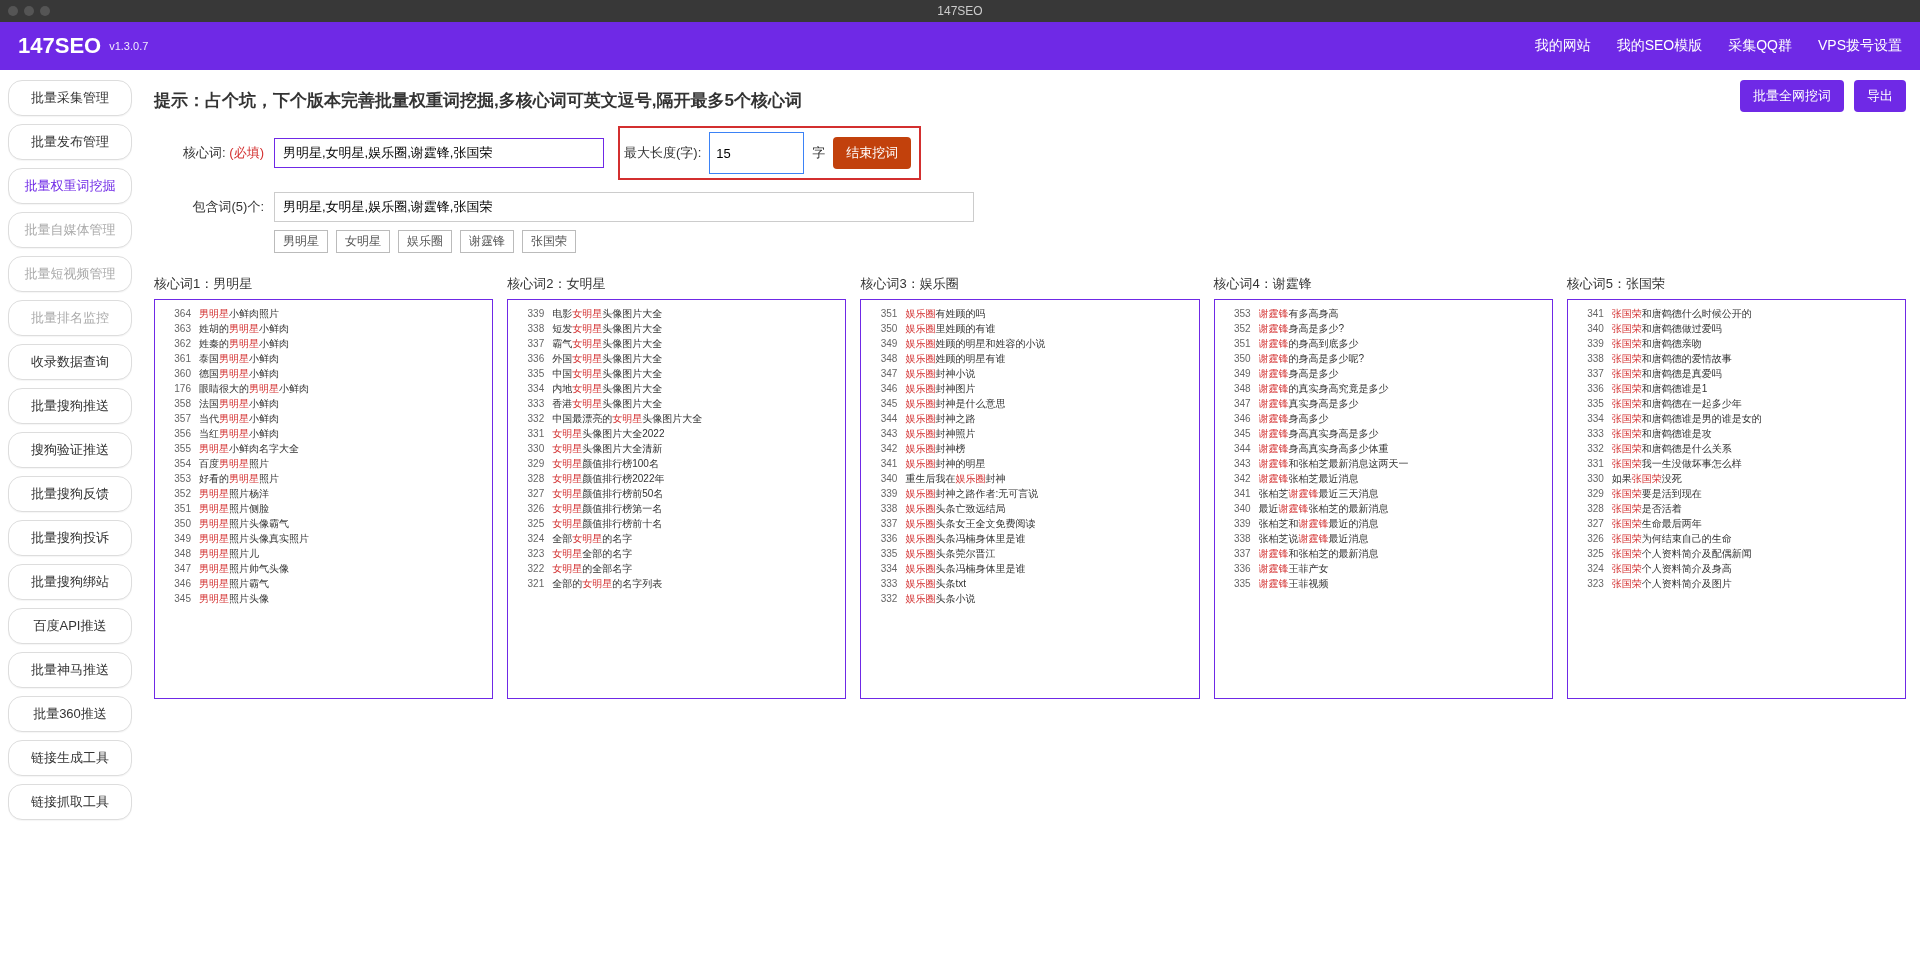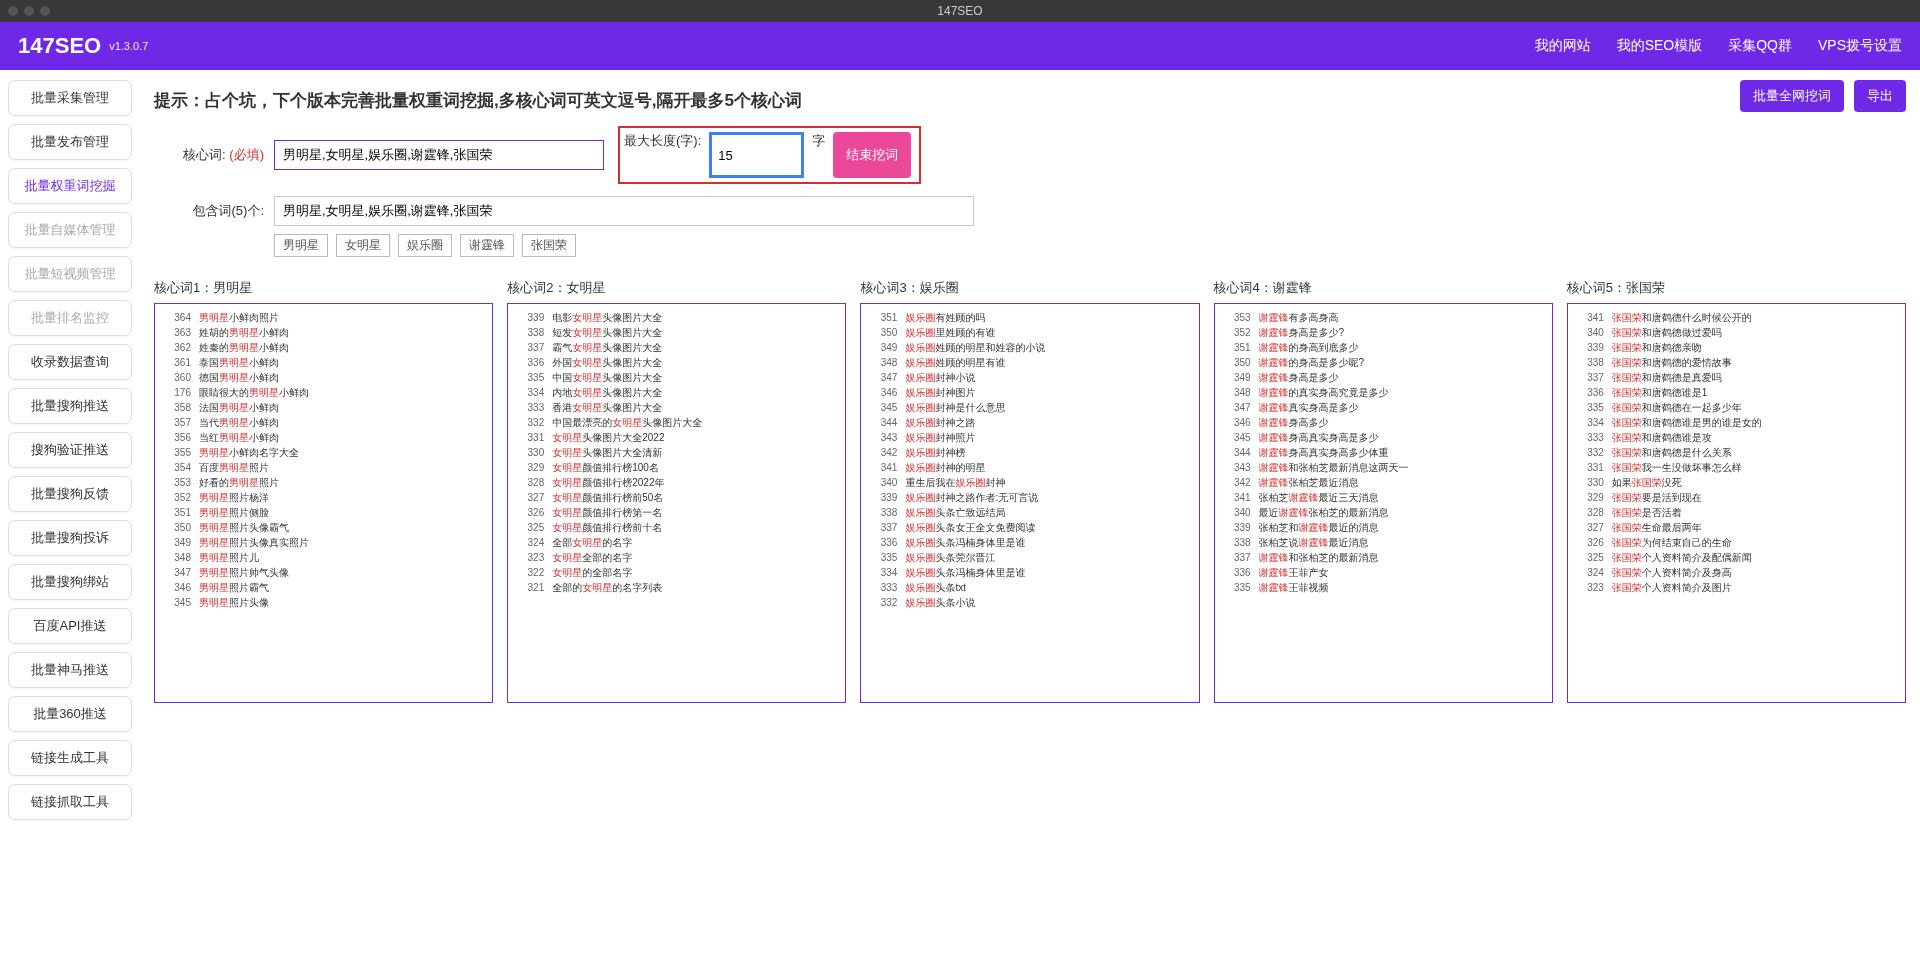--- a/index.html
+++ b/index.html
@@ -8,35 +8,35 @@
 .titlebar .dots{display:flex;gap:6px}
 .titlebar .dot{width:10px;height:10px;border-radius:50%;background:#555}
 .titlebar .title{position:absolute;left:50%;transform:translateX(-50%);color:#ccc;font-size:12px}
 .topnav{height:48px;background:#6f29e6;display:flex;align-items:center;padding:0 18px;color:#fff}
 .brand{font-size:22px;font-weight:600;margin-right:8px}
 .version{font-size:11px;opacity:.9}
 .topnav .spacer{flex:1}
 .topnav .nav-link{color:#fff;margin-left:26px;font-size:14px;cursor:pointer}
 .app{display:flex}
 .sidebar{width:140px;padding:10px 8px;display:flex;flex-direction:column;gap:8px}
-.sidebar .sbtn{border:1px solid #ddd;border-radius:7px;background:#fff;padding:8px 0;text-align:center;font-size:13px;cursor:pointer;box-shadow:0 1px 1px rgba(0,0,0,.04)}
+.sidebar .sbtn{border:1px solid #ddd;border-radius:14px;background:#fff;padding:8px 0;text-align:center;font-size:13px;cursor:pointer;box-shadow:0 1px 1px rgba(0,0,0,.04)}
 .sidebar .sbtn.active{color:#6f29e6;font-weight:400}
 .sidebar .sbtn.disabled{color:#aaa}
 .main{flex:1;padding:10px 14px 14px;position:relative}
 .tiprow{display:flex;align-items:flex-end;gap:10px}
 .tip{font-size:17px;font-weight:700;flex:1}
 .btn{border-radius:4px;padding:6px 12px;cursor:pointer;font-size:13px;border:1px solid transparent}
 .btn-primary{background:#6f29e6;color:#fff}
-.btn-green{background:#ec4899;color:#fff}
+.btn-green{background:#c2410c;color:#fff}
 .form-row{display:flex;align-items:center;margin-top:14px;gap:10px}
 .label{width:110px;text-align:right;font-size:13px}
 .req{color:#d32f2f}
 .input-wide{flex:0 0 330px;border:1px solid #6f29e6;padding:6px 8px;font-size:13px;height:30px}
-.ml-input{width:95px;border:3px solid #3b82f6;padding:20px 6px;font-size:13px;height:32px}
-.redbox{border:2px solid #d32f2f;padding:4px 8px 4px 4px;display:flex;gap:8px;margin-left:4px}
+.ml-input{width:95px;border:1px solid #3b82f6;padding:20px 6px;font-size:13px;height:32px}
+.redbox{border:2px solid #d32f2f;padding:4px 8px 4px 4px;display:flex;align-items:center;gap:8px;margin-left:4px}
 .notes{position:absolute;right:14px;top:10px;border:2px solid #d32f2f;padding:6px 28px 6px 10px;background:#fff;font-size:17px;color:#d32f2f;line-height:1.8}
 .include-row{display:flex;align-items:center;margin-top:12px;gap:10px}
 .include-input{flex:0 0 700px;border:1px solid #ccc;padding:6px 8px;font-size:13px;height:30px}
 .chips{margin-top:8px;margin-left:120px;display:flex;gap:8px}
 .chip{border:1px solid #bbb;padding:2px 8px;font-size:12px;color:#555;cursor:pointer}
 .cols{display:flex;gap:14px;margin-top:22px}
 .col{flex:1;min-width:0}
 .col-title{font-weight:400;font-size:13px;margin-bottom:6px}
 .col-box{border:1px solid #6f29e6;padding:6px 8px;height:400px;overflow:hidden;font-size:10px;line-height:1.5}
 .row-item{display:flex;gap:8px;white-space:nowrap;overflow:hidden}

